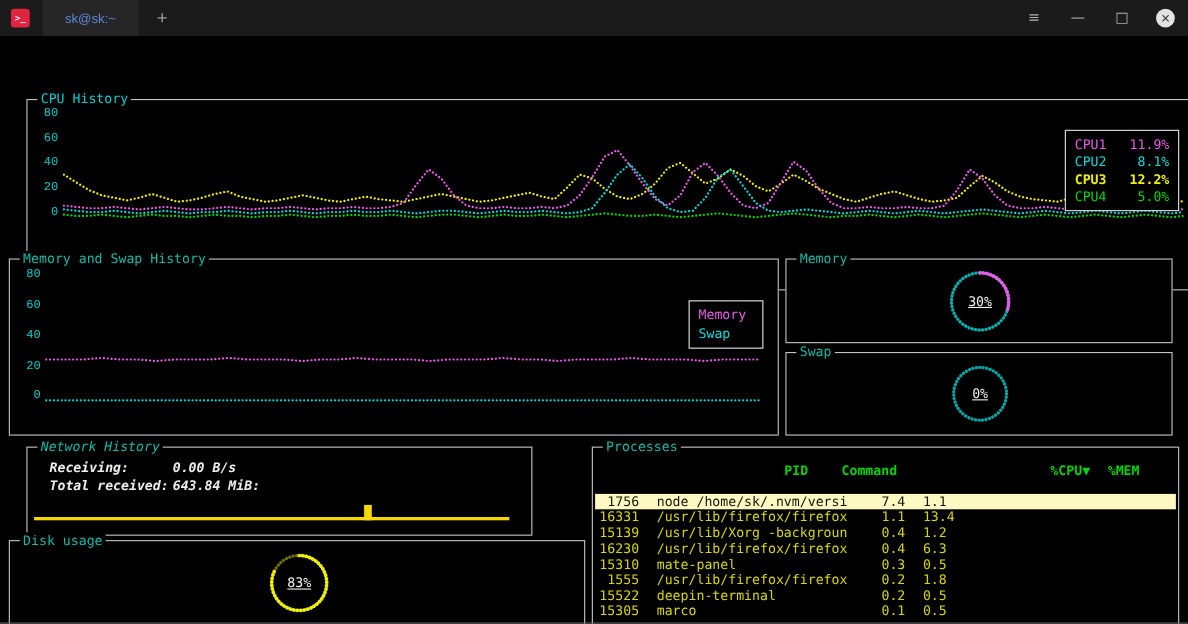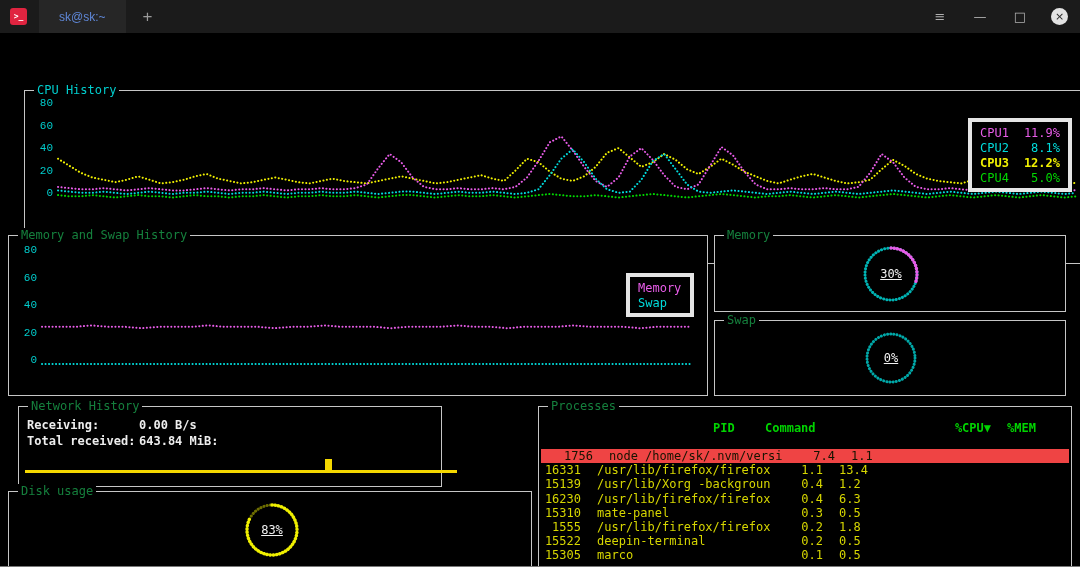--- a/index.html
+++ b/index.html
@@ -41,46 +41,46 @@
   
   .screen { position: absolute; top: 33px; left: 0; width: 1080px; height: 534px; background: #000; }
   .bottom-edge { position: absolute; left: 0; bottom: 0; width: 100%; height: 1px; background: #787878; }
 
   .tui-box { position: absolute; border: 1px solid #c6c6c6; background: #000; }
   .box-title {
     position: absolute; top: -8px; left: 9px; background: #000; padding: 0 3px;
     font-size: 12px; line-height: 14px; white-space: nowrap;
   }
   .t-cyan  { color: #00cdcd; }
-  .t-green { color: #15803d; }
+  .t-green { color: #14b8a6; }
 
   
   .cpu-box  { left: 8px;   top: 57px;  width: 1062px; height: 174px; margin-left: 16px; }
   .mem-box  { left: 8px;   top: 202px; width: 700px;  height: 161px; }
   .memg-box { left: 714px; top: 202px; width: 352px;  height: 77px; }
   .swap-box { left: 714px; top: 287px; width: 352px;  height: 76px; }
-  .net-box  { left: 18px;   top: 373px; width: 424px;  height: 81px; }
+  .net-box  { left: 24px;   top: 373px; width: 460px;  height: 81px; font-style: italic; }
   .disk-box { left: 8px;   top: 458px; width: 524px;  height: 79px; }
   .proc-box { left: 538px; top: 373px; width: 534px;  height: 164px; }
 
   
   .yticks {
     position: absolute; left: 6px; width: 22px; display: flex; flex-direction: column;
     justify-content: space-between; align-items: flex-end; color: #00cdcd; font-size: 11px; font-family: Liberation Mono, monospace;
   }
   .cpu-box .yticks { top: 6px; height: 102px; }
   .mem-box .yticks { top: 8px; height: 122px; }
 
   .chart-svg { position: absolute; display: block; }
   .cpu-box .chart-svg { left: 32px; top: 12px; }
   .mem-box .chart-svg { left: 32px; top: 14px; }
 
   
   .legend {
-    position: absolute; border: 4px solid #e5e5e5; background: #000; padding: 4px 8px;
+    position: absolute; border: 1px solid #e5e5e5; background: #000; padding: 4px 8px;
     display: flex; flex-direction: column; justify-content: space-around; z-index: 2;
   }
   .cpu-legend { right: 13px; top: 27px; width: 104px; height: 74px; }
   .mem-legend { right: 13px; top: 37px; width: 68px; height: 44px; }
   .legend-row { display: flex; justify-content: space-between; font-size: 12px; line-height: 15px; }
   .lg-cpu1 { color: #e85ce8; }
   .lg-cpu2 { color: #00dcdc; }
   .lg-cpu3 { color: #f0f000; font-weight: bold; }
   .lg-cpu4 { color: #00d800; }
   .lg-memory { color: #e85ce8; }
@@ -93,32 +93,32 @@
   .disk-box .gauge-wrap { left: 233px; top: 8px;  width: 60px; height: 60px; }
   .gauge-label {
     position: absolute; inset: 0; display: flex; align-items: center; justify-content: center;
     color: #f2f2f2; font-size: 12px; text-decoration: underline;
   }
 
   
   .net-line { position: absolute; left: 8px; display: flex; color: #ededed; font-weight: bold; }
   .net-line.l1 { top: 11px; }
   .net-line.l2 { top: 27px; }
-  .net-label { width: 112px; white-space: pre; }
+  .net-label { width: 112px; white-space: pre; margin-left: 12px; }
   .net-bar { position: absolute; left: 6px; top: 63px; width: 432px; height: 3px; background: #f5d800; }
   .net-marker { position: absolute; left: 306px; top: 52px; width: 7px; height: 14px; background: #f5d800; }
 
   
   .proc-header {
     position: absolute; left: 4px; right: 4px; top: 14px; display: flex;
     color: #00d400; font-weight: bold; line-height: 14px; justify-content: flex-end;
   }
   .proc-rows { position: absolute; left: 2px; right: 2px; top: 42px; }
   .proc-row { display: flex; color: #d6d600; line-height: 14.2px; height: 14.2px; }
-  .proc-row.selected { background: #ef4444; color: #141400; padding-left: 12px; }
+  .proc-row.selected { background: #fef9c3; color: #141400; }
   .col-pid { width: 40px; text-align: right; white-space: pre; }
   .proc-header .col-pid { text-align: left; padding-left: 4px; }
   .col-command { width: 180px; margin-left: 16px; white-space: pre; overflow: hidden; }
   .col-cpu { width: 46px; text-align: right; white-space: pre; }
   .col-mem { width: 60px; margin-left: 16px; white-space: pre; }
 </style>
 </head>
 <body>
 
 <div class="titlebar">

